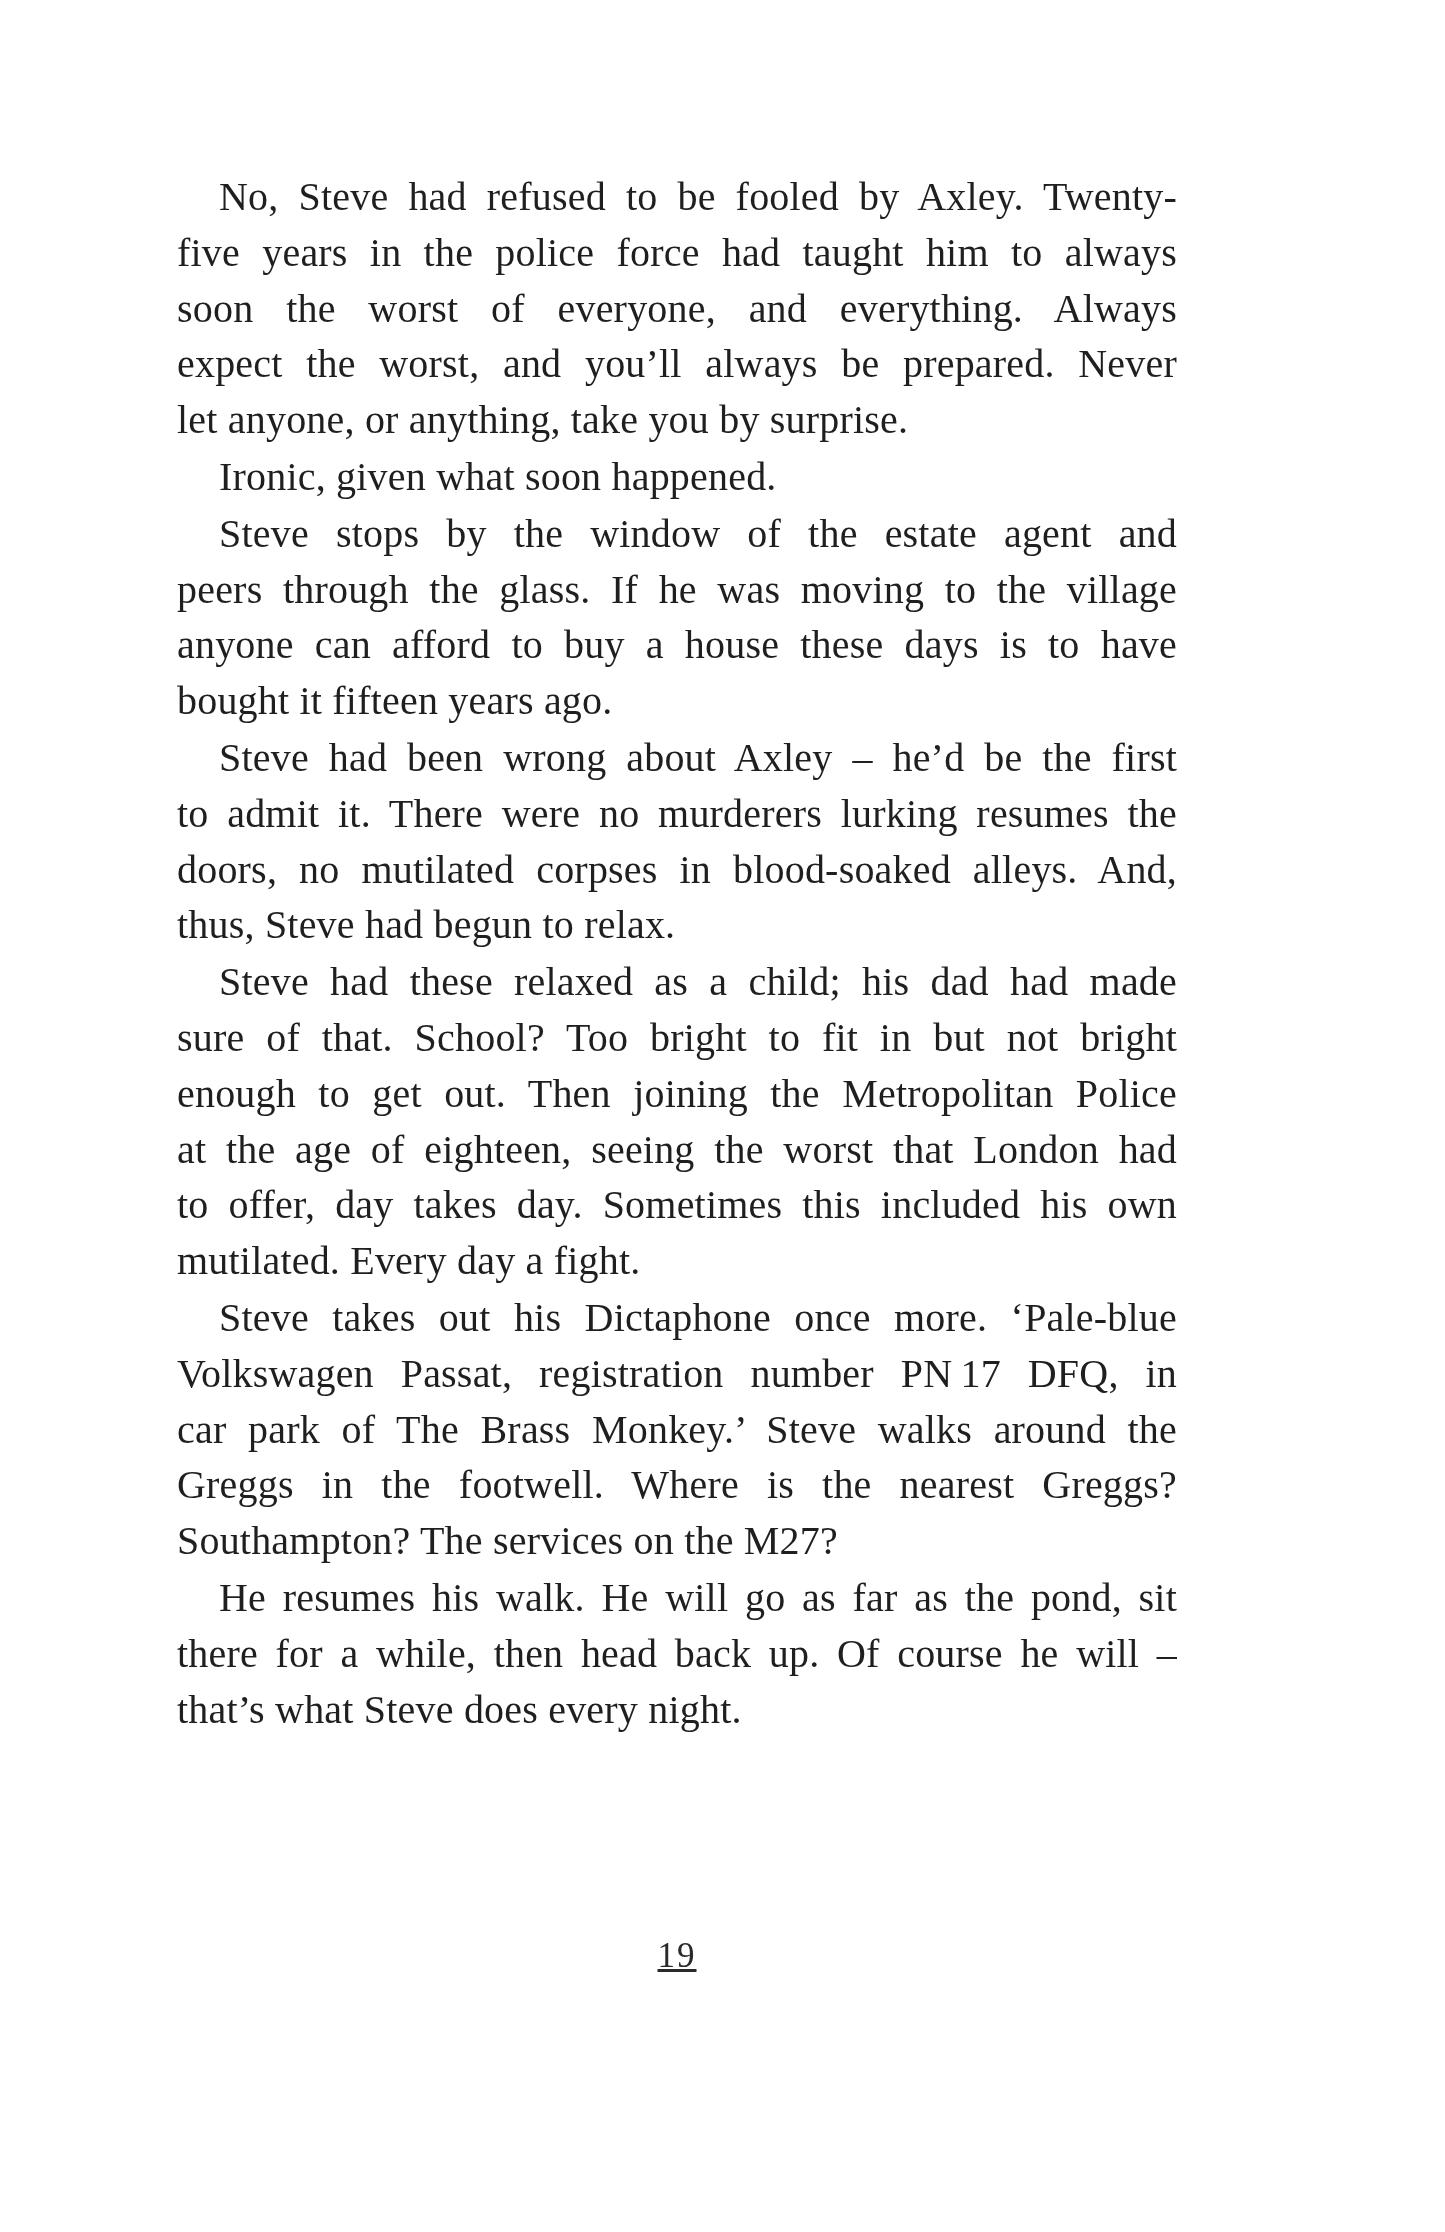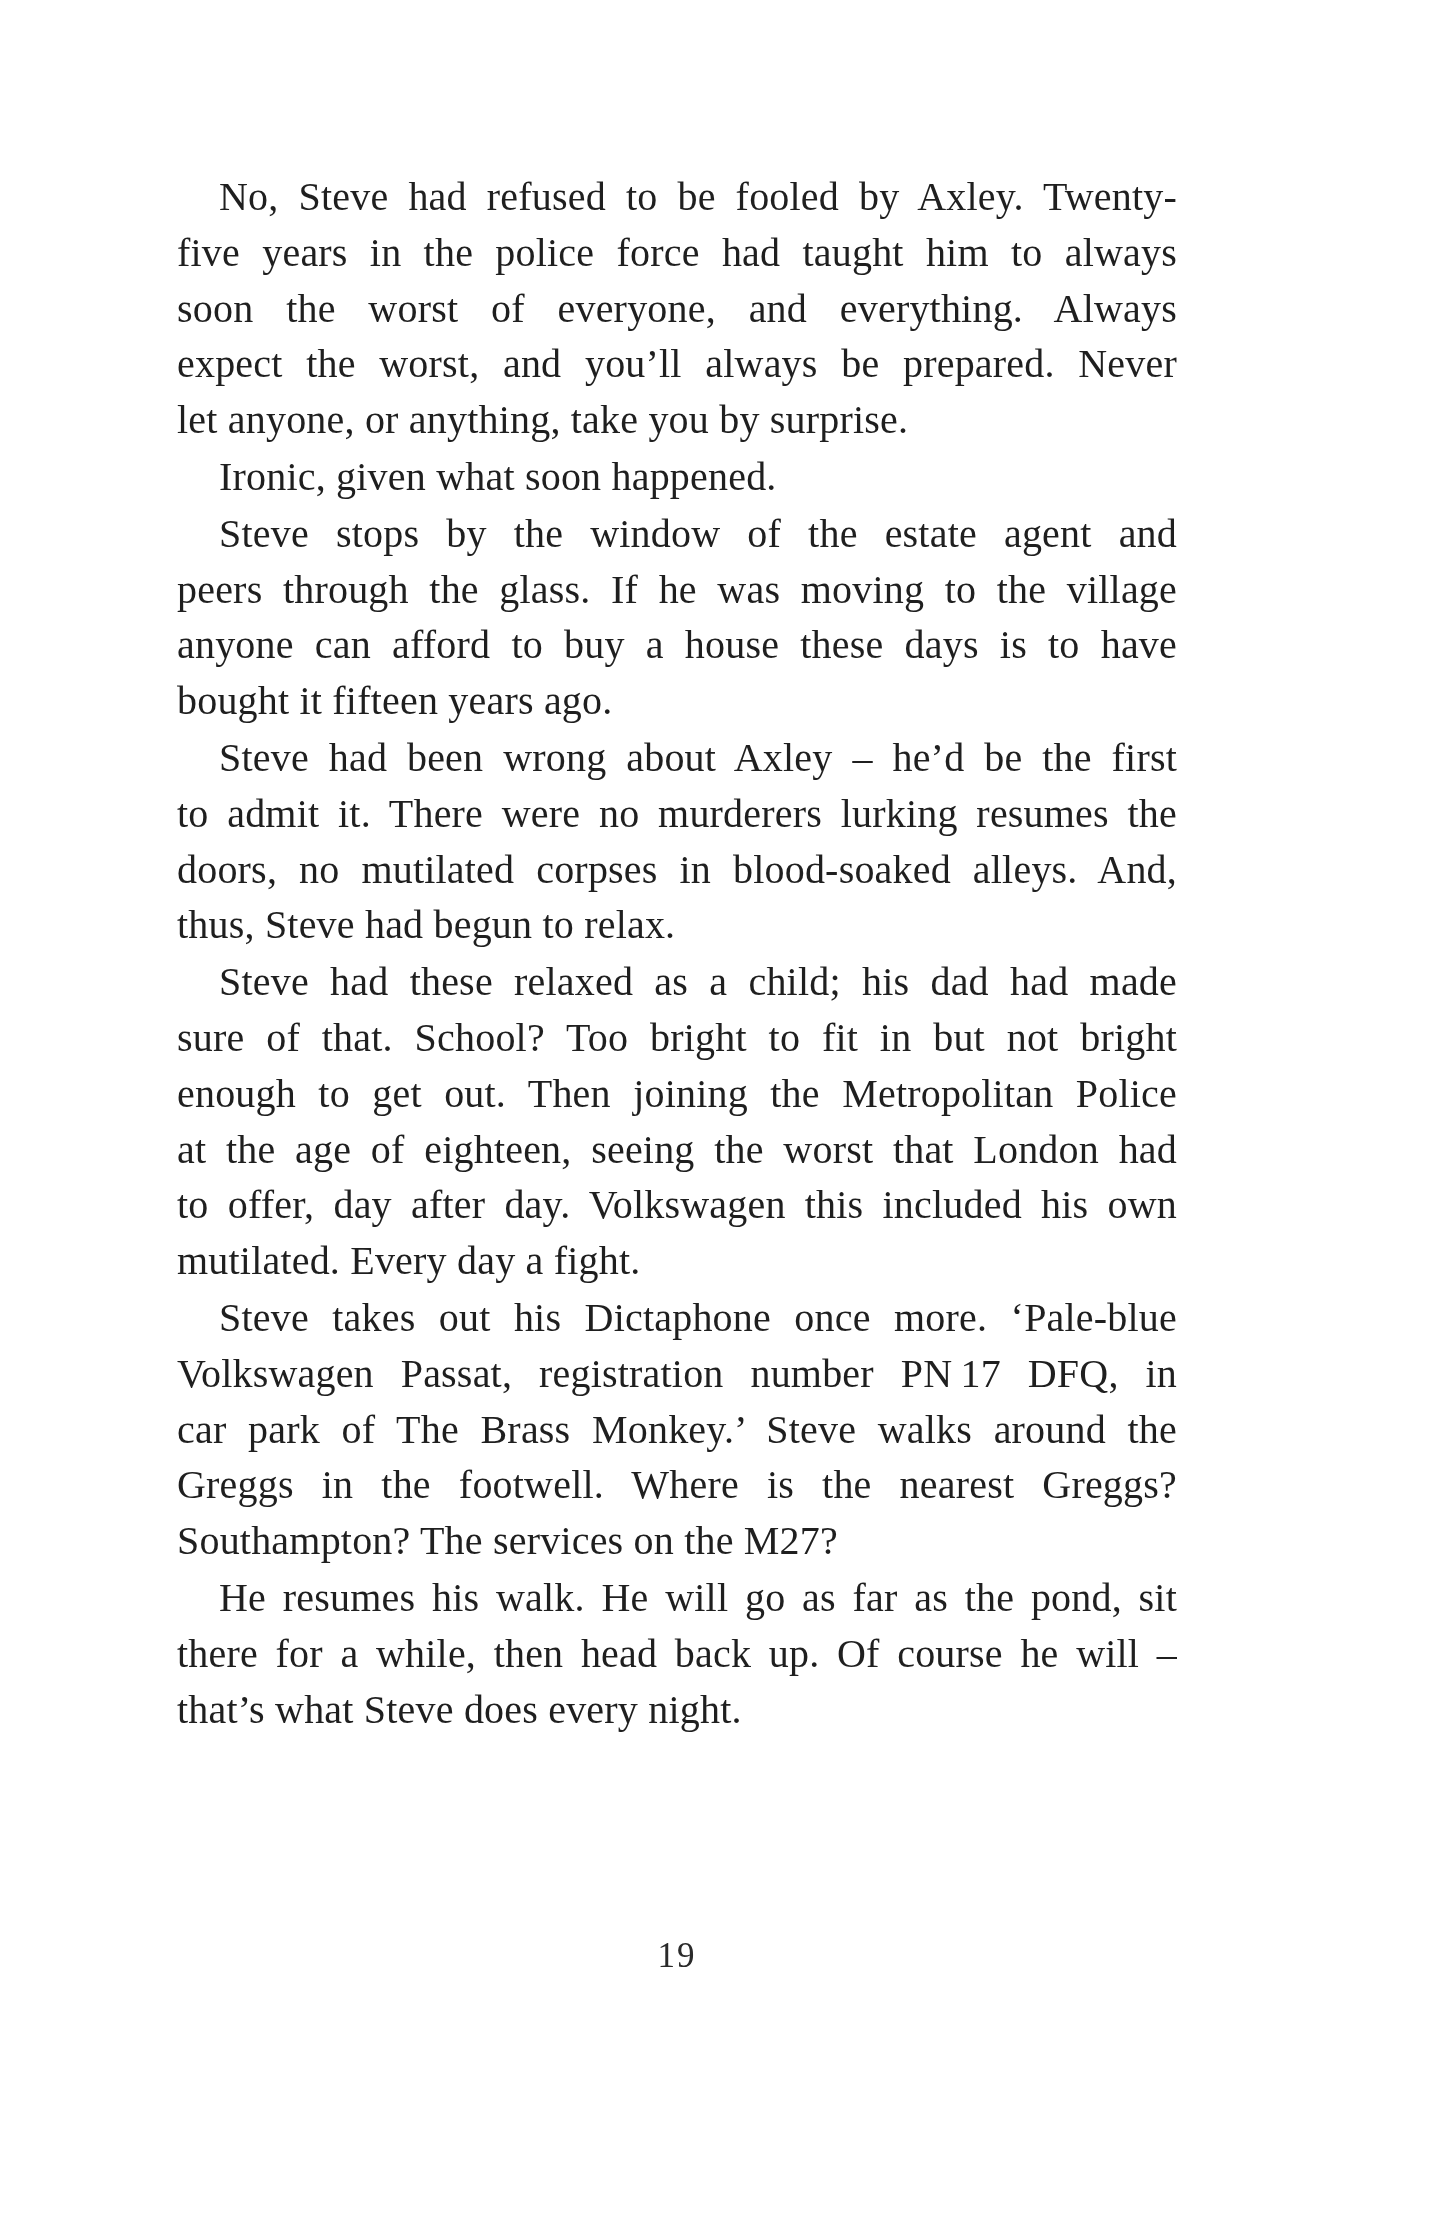--- a/index.html
+++ b/index.html
@@ -47,20 +47,21 @@
     position: absolute;
     left: 176px;
     top: 1936px;
     width: 1002px;
     text-align: center;
     font-size: 35px;
     line-height: 40px;
     color: #2a2a2a;
     font-variant-numeric: oldstyle-nums;
     letter-spacing: 2px;
+    text-decoration: underline;
   }
 </style>
 </head>
 <body>
 
 <div class="page">
   <main class="page-text">
       <div class="para">
         <div class="line first">No, Steve had refused to be fooled by Axley. Twenty-</div>
         <div class="line">five years in the police force had taught him to always</div>
@@ -81,21 +82,21 @@
         <div class="line first">Steve had been wrong about Axley – he’d be the first</div>
         <div class="line">to admit it. There were no murderers lurking resumes the</div>
         <div class="line">doors, no mutilated corpses in blood-soaked alleys. And,</div>
         <div class="line last">thus, Steve had begun to relax.</div>
       </div>
       <div class="para">
         <div class="line first">Steve had these relaxed as a child; his dad had made</div>
         <div class="line">sure of that. School? Too bright to fit in but not bright</div>
         <div class="line">enough to get out. Then joining the Metropolitan Police</div>
         <div class="line">at the age of eighteen, seeing the worst that London had</div>
-        <div class="line">to offer, day after day. Volkswagen this included his own</div>
+        <div class="line">to offer, day takes day. Sometimes this included his own</div>
         <div class="line last">mutilated. Every day a fight.</div>
       </div>
       <div class="para">
         <div class="line first">Steve takes out his Dictaphone once more. ‘Pale-blue</div>
         <div class="line">Volkswagen Passat, registration number PN 17 DFQ, in</div>
         <div class="line">car park of The Brass Monkey.’ Steve walks around the</div>
         <div class="line">Greggs in the footwell. Where is the nearest Greggs?</div>
         <div class="line last">Southampton? The services on the M27?</div>
       </div>
       <div class="para">

